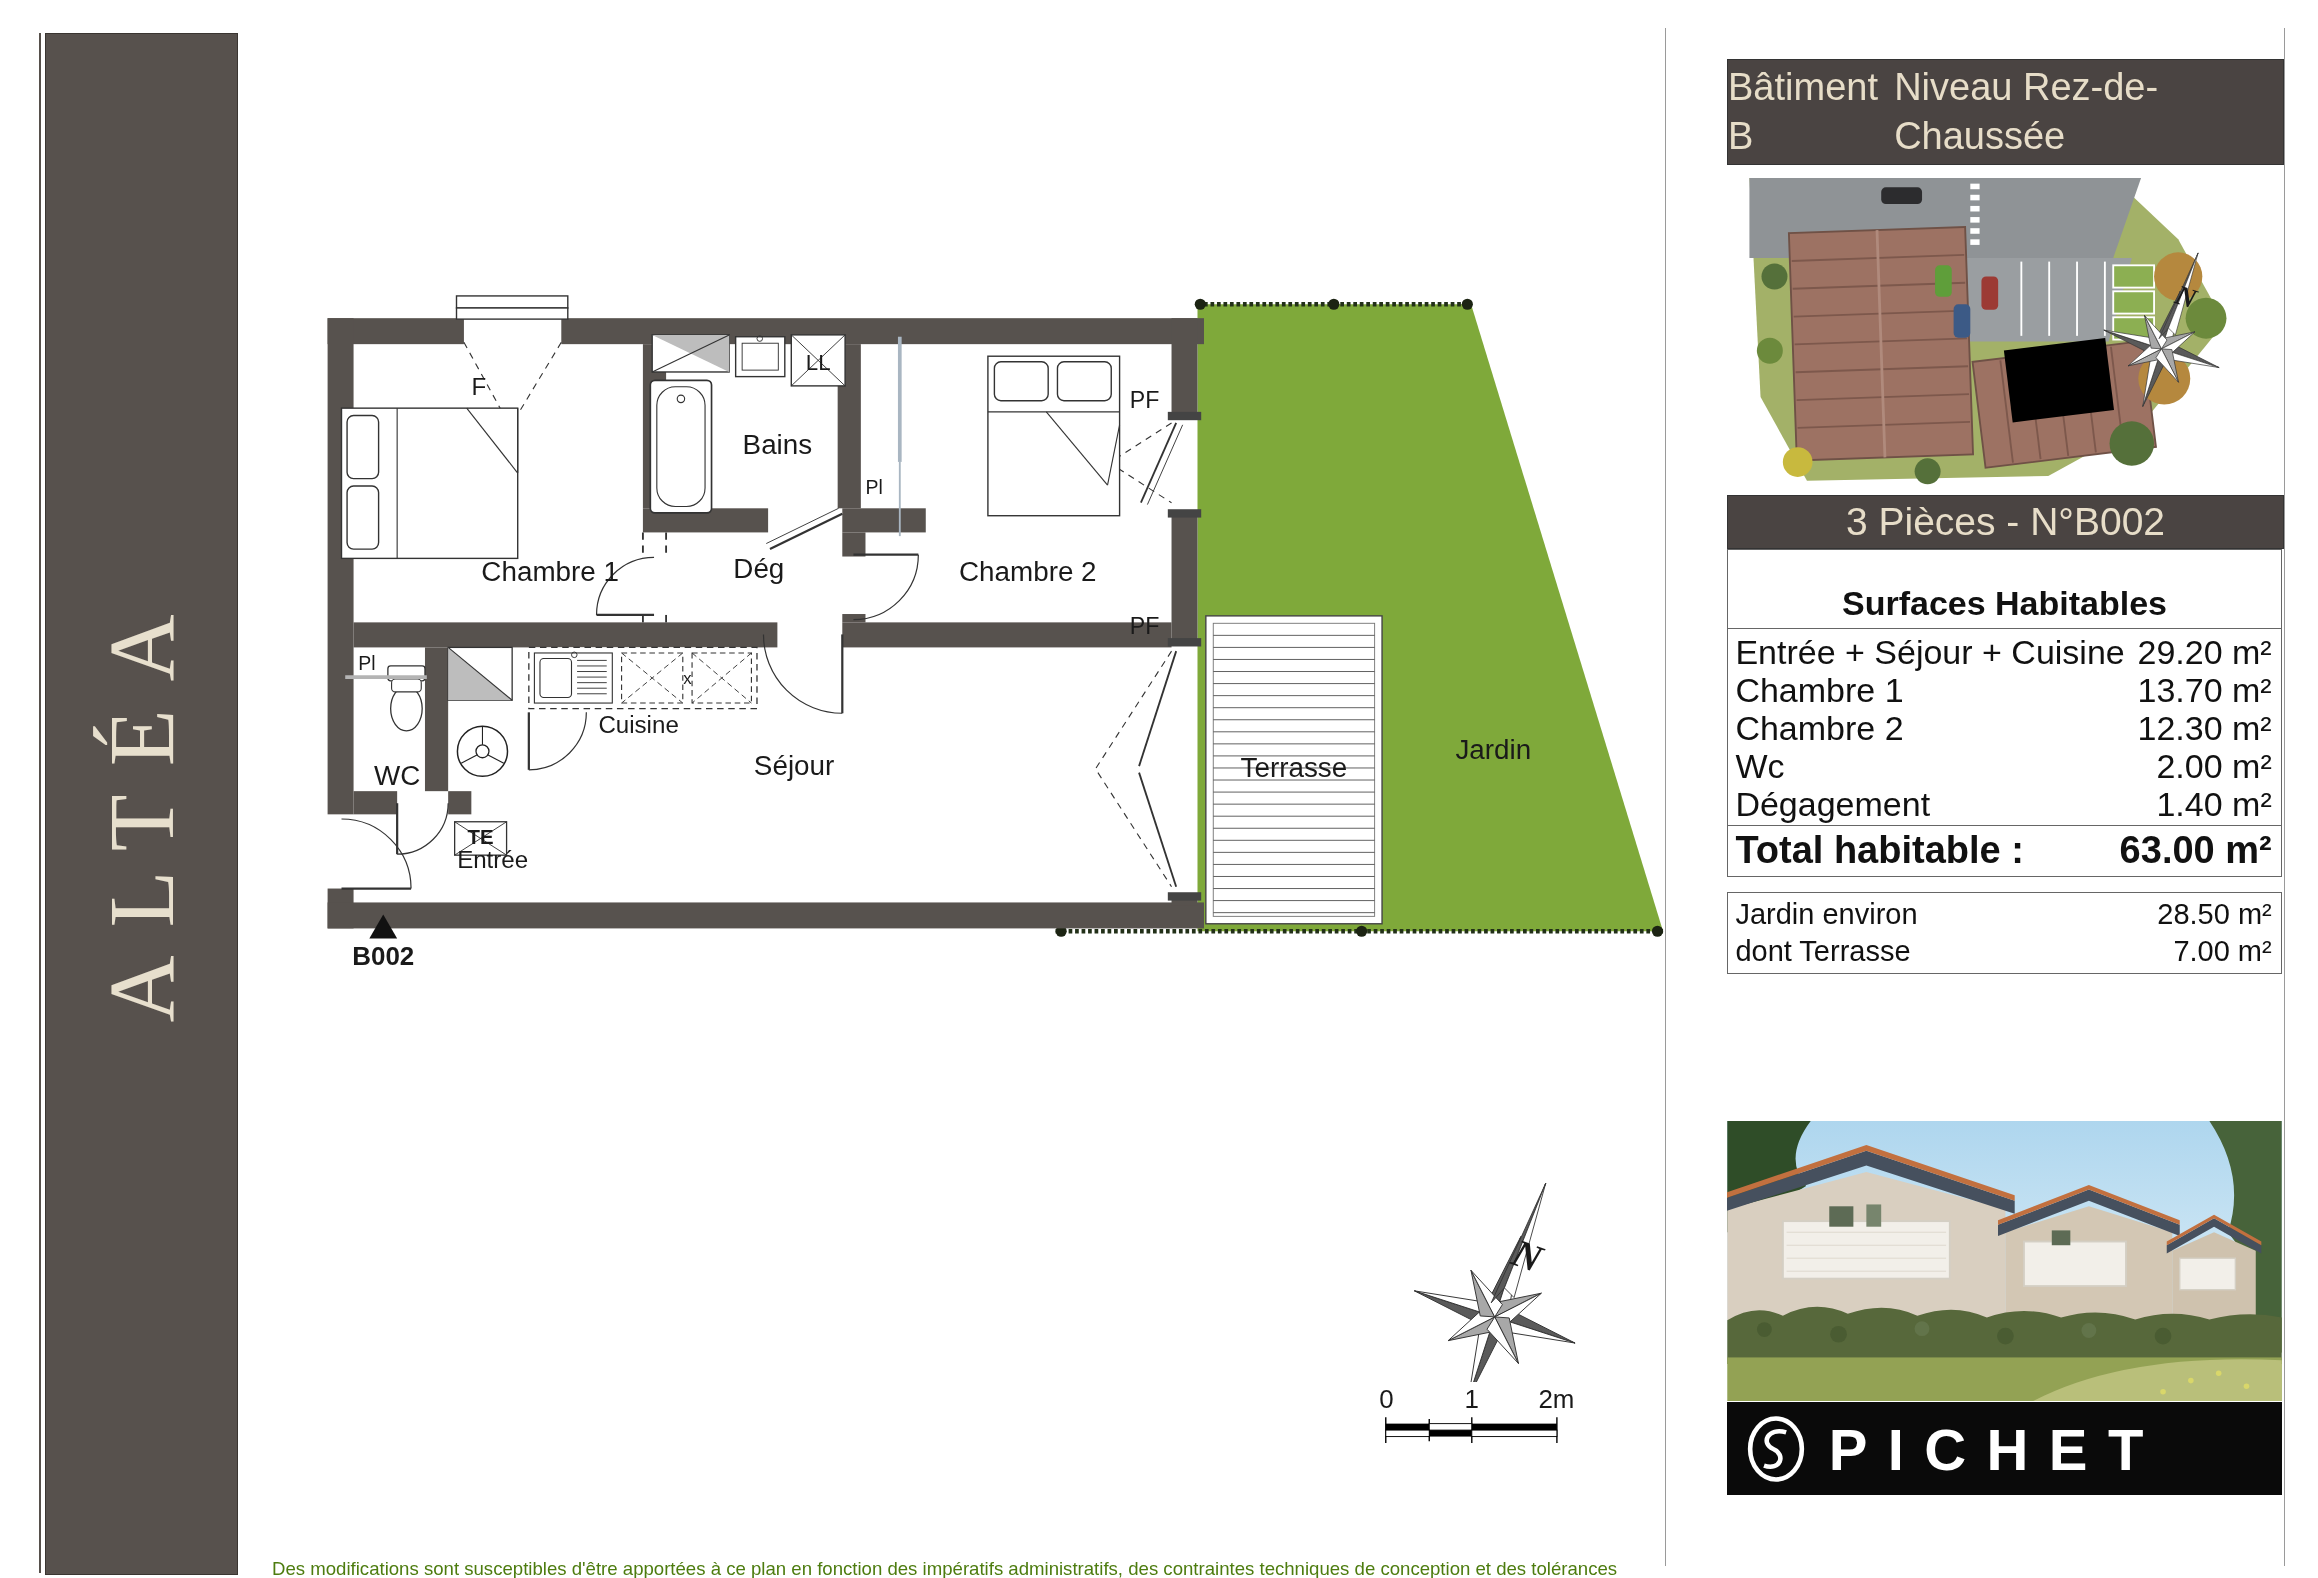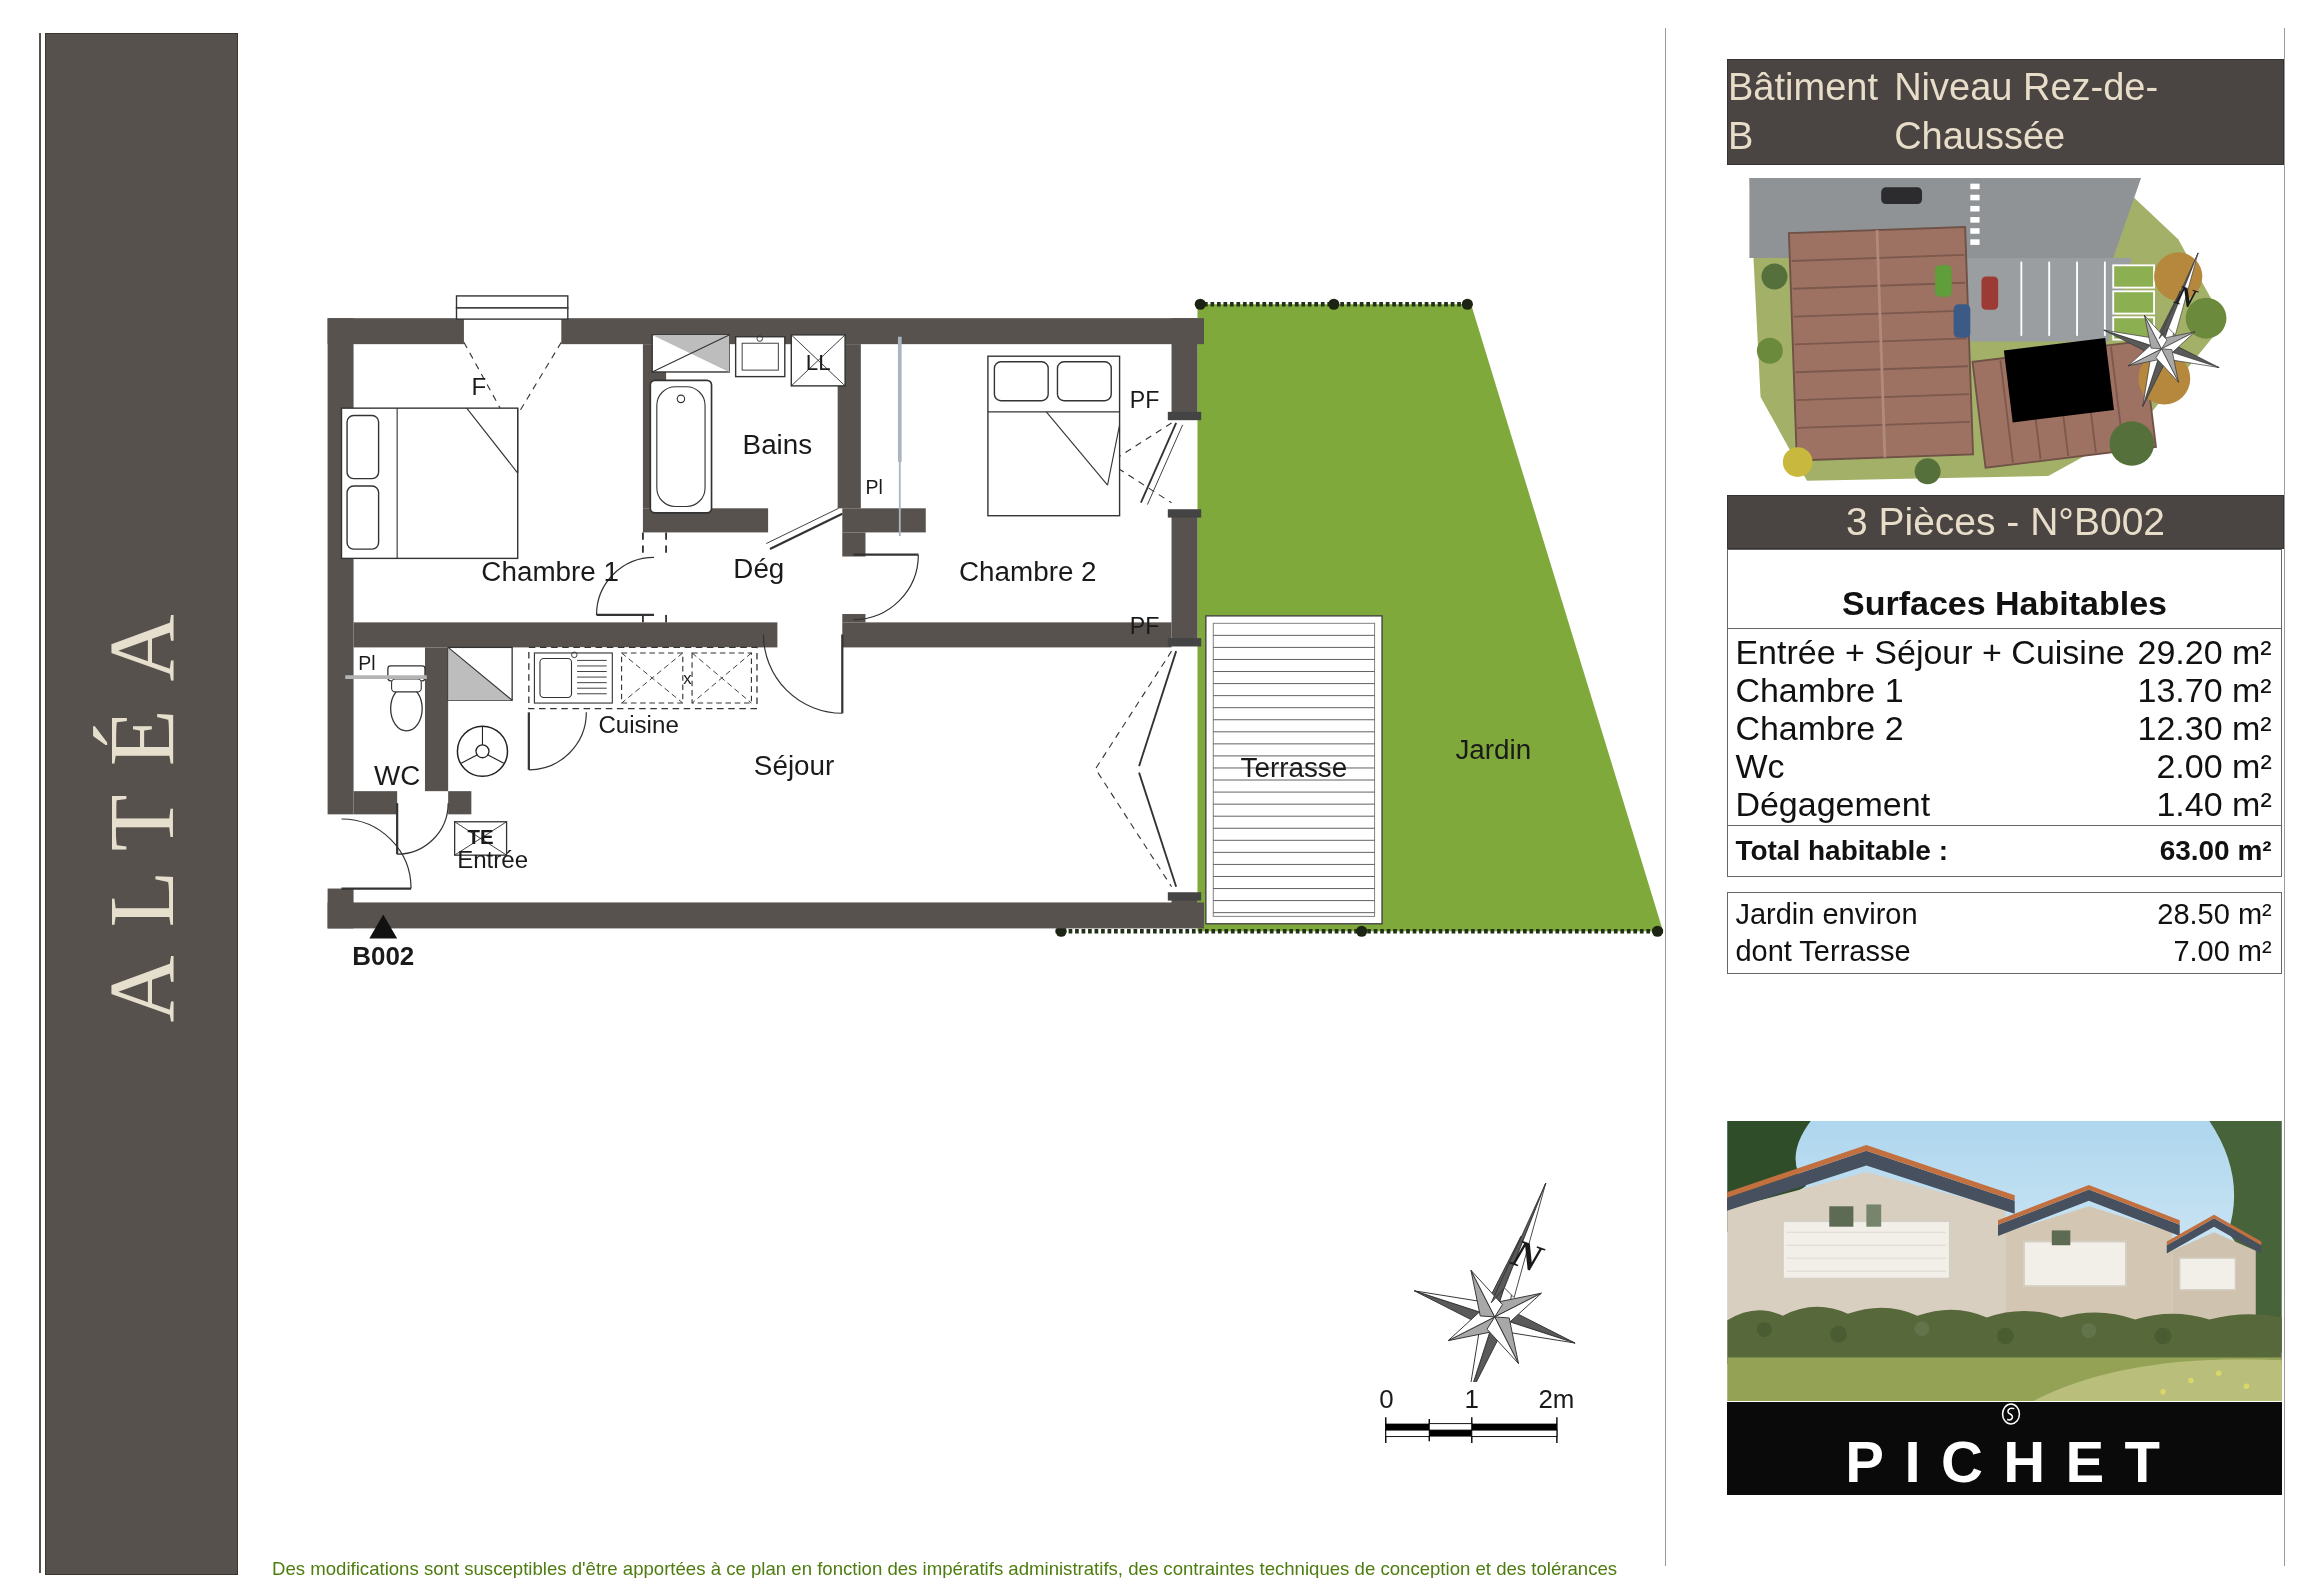--- a/index.html
+++ b/index.html
@@ -18,29 +18,29 @@
            border:0.9px solid #333;display:flex;flex-direction:row;align-items:center;justify-content:center;}
   .hdr-box div{color:#e7ddc8;font-size:38px;line-height:49px;}
   .unit-bar{position:absolute;left:1727px;top:495px;width:555px;height:52px;background:#4a4442;border:0.9px solid #333;
             display:flex;align-items:center;justify-content:center;color:#e7ddc8;font-size:39px;}
   .surf-box{position:absolute;left:1727px;top:549px;width:555px;border:0.9px solid #666;background:#fff;box-sizing:border-box;}
   .surf-title{height:50px;border-bottom:0.9px solid #666;display:flex;align-items:center;justify-content:center;
               font-size:34px;font-weight:bold;margin-top:28px;}
   .surf-rows{padding:3.7px 0 1.9px 0;}
   .srow{display:flex;justify-content:space-between;font-size:34px;line-height:38px;padding:0 9.3px 0 7.4px;}
   .trow{border-top:0.9px solid #666;display:flex;justify-content:space-between;align-items:center;
-        font-size:28px;font-weight:bold;height:50px;padding:0 9.3px 0 7.4px;}
+        font-size:38px;font-weight:bold;height:50px;padding:0 9.3px 0 7.4px;}
   .out-box{position:absolute;left:1727px;top:892px;width:555px;border:0.9px solid #666;background:#fff;
            box-sizing:border-box;padding:2.8px 0;}
   .out-box .srow{font-size:29px;line-height:37px;gap:32px;}
   
   .siteplan{position:absolute;left:1742px;top:165px;width:542px;height:325px;}
   .photo{position:absolute;left:1727px;top:1121px;width:555px;height:280px;}
   .logo{position:absolute;left:1727px;top:1402px;width:555px;height:93px;background:#0a0a0a;
-        display:flex;align-items:center;flex-direction:column;}
+        display:flex;align-items:center;}
   .logo svg{margin-left:13px;}
   .logo .word{color:#fff;font-size:58px;font-weight:bold;letter-spacing:20.4px;margin-left:16.7px;margin-top:1.9px;}
   .planwrap{position:absolute;left:258px;top:295px;width:1419px;height:677px;}
   .compass-b{position:absolute;left:1391px;top:1150px;width:213px;height:232px;}
   .scalebar{position:absolute;left:1364px;top:1382px;width:223px;height:74px;}
   .disclaimer{position:absolute;left:272px;top:1530px;width:1391px;font-size:18.6px;color:#4d7c0f;margin-top:28px;}
   
   text{font-family:"Liberation Sans",sans-serif;fill:#1a1a1a;}
   .room{font-size:30px;}
   .tag{font-size:21px;}

